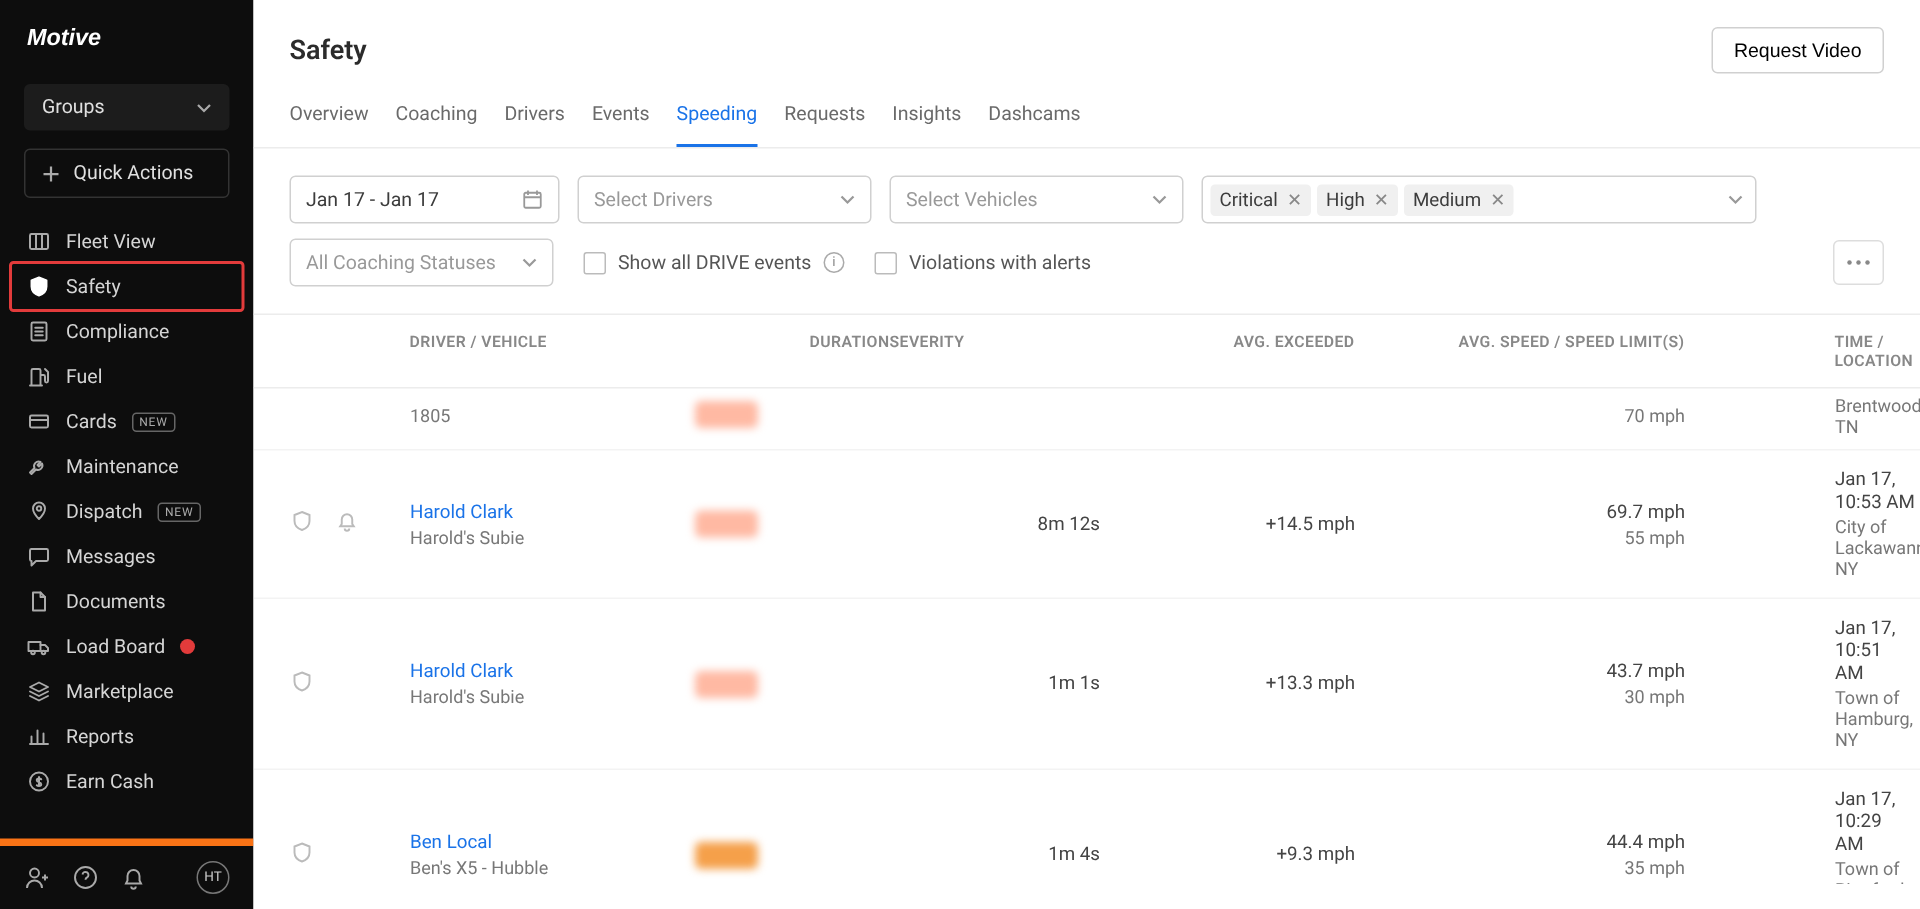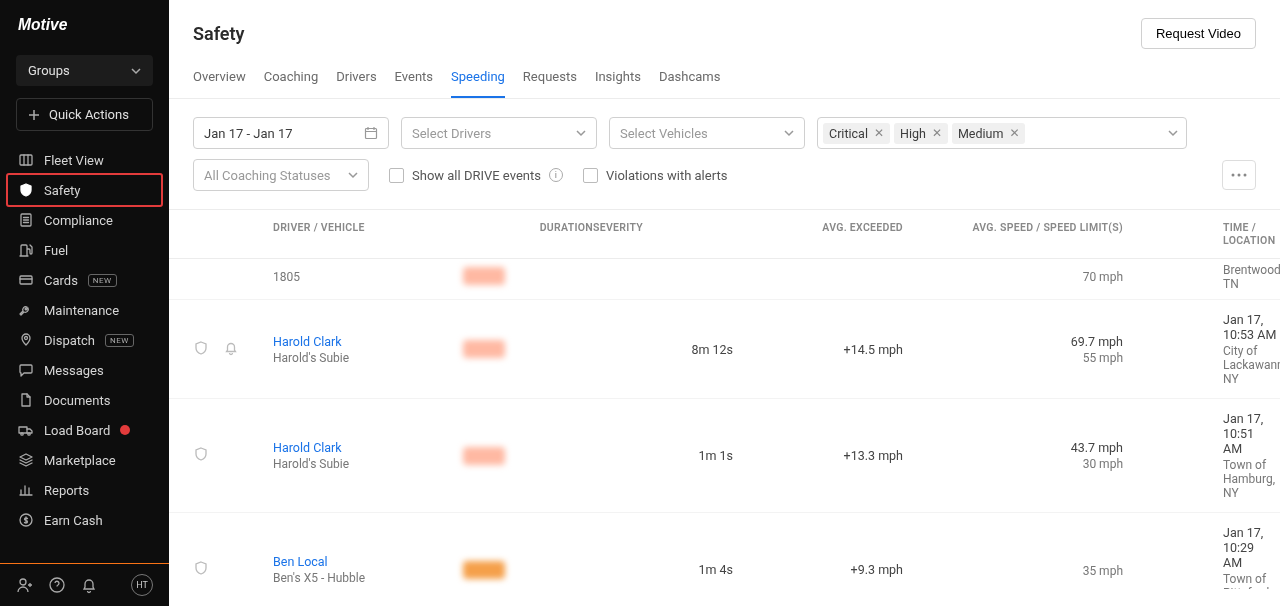--- a/index.html
+++ b/index.html
@@ -13,38 +13,38 @@
 .groups-select { margin: 8px 16px 6px; padding: 8px 12px; background: #1c1c1c; border-radius: 4px; display: flex; align-items: center; justify-content: space-between; color: #e0e0e0; font-size: 13px; cursor: pointer; }
 .quick-actions { margin: 6px 16px 10px; padding: 8px 10px; border: 1px solid #333; border-radius: 4px; display: flex; align-items: center; gap: 8px; color: #e0e0e0; font-size: 13px; cursor: pointer; }
 .nav { flex: 1; padding-top: 4px; }
 .nav-item { display: flex; align-items: center; gap: 10px; padding: 7px 18px; color: #d5d5d5; font-size: 13px; cursor: pointer; position: relative; }
 .nav-item.active { position: relative; }
 .nav-highlight { position: absolute; inset: -2px 6px -2px 6px; border: 2px solid #e23b3b; border-radius: 3px; pointer-events: none; }
 .nav-item .icon { width: 16px; height: 16px; display: inline-flex; align-items: center; justify-content: center; flex-shrink: 0; }
 .nav-item .icon svg { width: 16px; height: 16px; }
 .badge-new { font-size: 8px; border: 1px solid #666; border-radius: 3px; padding: 1px 4px; color: #aaa; letter-spacing: 0.5px; }
 .dot-red { width: 10px; height: 10px; background: #e23b3b; border-radius: 50%; }
-.sidebar-footer { display: flex; align-items: center; gap: 14px; padding: 10px 16px; border-top: 1px solid #f97316; }
+.sidebar-footer { display: flex; align-items: center; gap: 14px; padding: 10px 16px; border-top: 5px solid #f97316; }
 .sidebar-footer .icon { width: 18px; height: 18px; display: inline-flex; align-items: center; justify-content: center; color: #aaa; cursor: pointer; }
 .avatar-circle { width: 22px; height: 22px; border: 1px solid #777; border-radius: 50%; display: flex; align-items: center; justify-content: center; font-size: 9px; color: #ccc; cursor: pointer; margin-left: auto; }
 
 
 .main { flex: 1; display: flex; flex-direction: column; background: #fff; overflow: hidden; }
 .page-header { display: flex; align-items: center; justify-content: space-between; padding: 18px 24px 10px; }
 .page-title { font-size: 18px; font-weight: 600; color: #2b2b2b; }
 .btn-outline { border: 1px solid #d0d0d0; background: #fff; padding: 7px 14px; border-radius: 4px; font-size: 13px; font-weight: 400; cursor: pointer; }
 .tabs { display: flex; gap: 18px; padding: 0 24px; border-bottom: 1px solid #ececec; }
 .tab { padding: 10px 0 12px; color: #6a6a6a; font-size: 13px; cursor: pointer; border-bottom: 2px solid transparent; }
 .tab.active { color: #1a73e8; border-bottom-color: #1a73e8; }
 
 .filters-row { display: flex; gap: 12px; padding: 18px 24px 8px; align-items: center; flex-wrap: wrap; }
 .filter-box { border: 1px solid #d0d0d0; border-radius: 4px; padding: 6px 10px; display: flex; align-items: center; gap: 8px; color: #3c3c3c; font-size: 13px; cursor: pointer; min-height: 32px; }
 .filter-box.placeholder { color: #999; }
 .filter-box .cal-icon { margin-left: auto; color: #777; }
-.filter-box.wide1 { width: 196px; justify-content: space-between; }
+.filter-box.wide1 { width: 180px; justify-content: space-between; }
 .filter-box.sel { width: 196px; justify-content: space-between; }
 .filter-tags { border: 1px solid #d0d0d0; border-radius: 4px; padding: 3px 28px 3px 5px; display: flex; align-items: center; gap: 4px; min-height: 32px; position: relative; width: 370px; }
 .tag { background: #f0f0f0; border-radius: 3px; padding: 3px 6px; display: flex; align-items: center; gap: 6px; font-size: 12.5px; color: #3c3c3c; }
 .tag .x { color: #888; cursor: pointer; font-size: 12px; }
 .filter-tags .chev { position: absolute; right: 8px; color: #999; }
 
 .filters-row2 { display: flex; gap: 20px; padding: 2px 24px 18px; align-items: center; }
 .checkbox-label { display: flex; align-items: center; gap: 8px; font-size: 13px; color: #555; cursor: pointer; }
 .checkbox-box { width: 15px; height: 15px; border: 1px solid #bbb; border-radius: 2px; }
 .info-icon { width: 14px; height: 14px; border: 1px solid #aaa; border-radius: 50%; display: inline-flex; align-items: center; justify-content: center; font-size: 9px; color: #888; }
@@ -408,20 +408,21 @@
     <div class="driver-cell">
       <div class="name">Ben Local</div>
       <div class="vehicle">Ben's X5 - Hubble</div>
     </div>
     <div>
               <div class="sev-blur orange"></div>
             </div>
     <div class="cell r">1m 4s</div>
     <div class="cell r">+9.3 mph</div>
     <div class="speed-cell">
+      <div class="sp1">44.4 mph</div>
       <div class="sp2">35 mph</div>
     </div>
     <div class="loc-cell" style="padding-left:100px;">
       <div class="t1">Jan 17, 10:29 AM</div>
       <div class="t2">Town of Pittsford, NY</div>
     </div>
   </div>
         </div>
     </div>
   </main>

